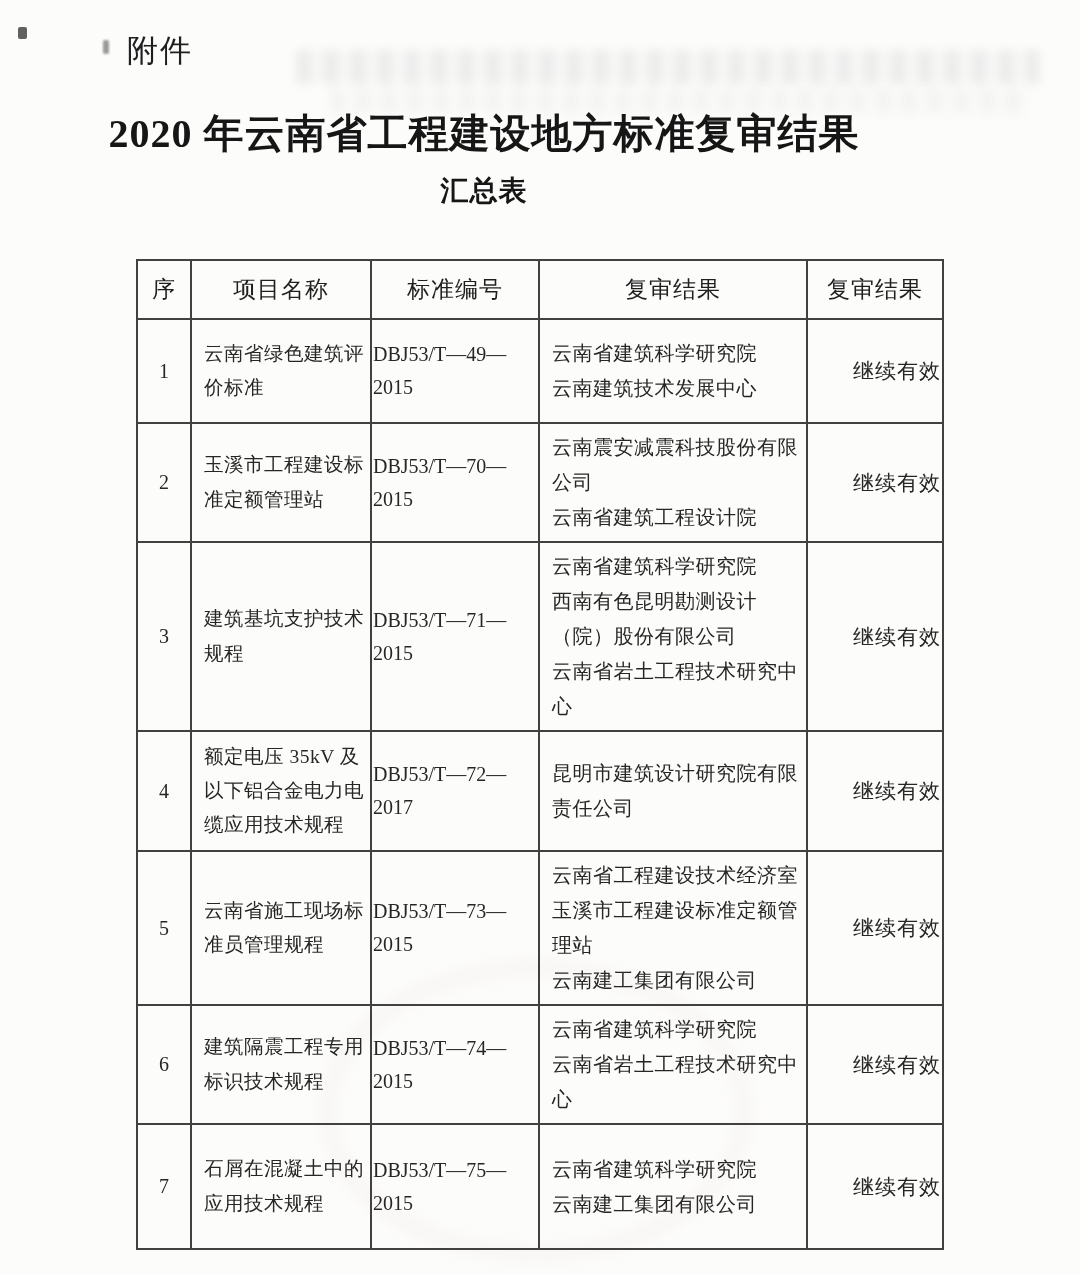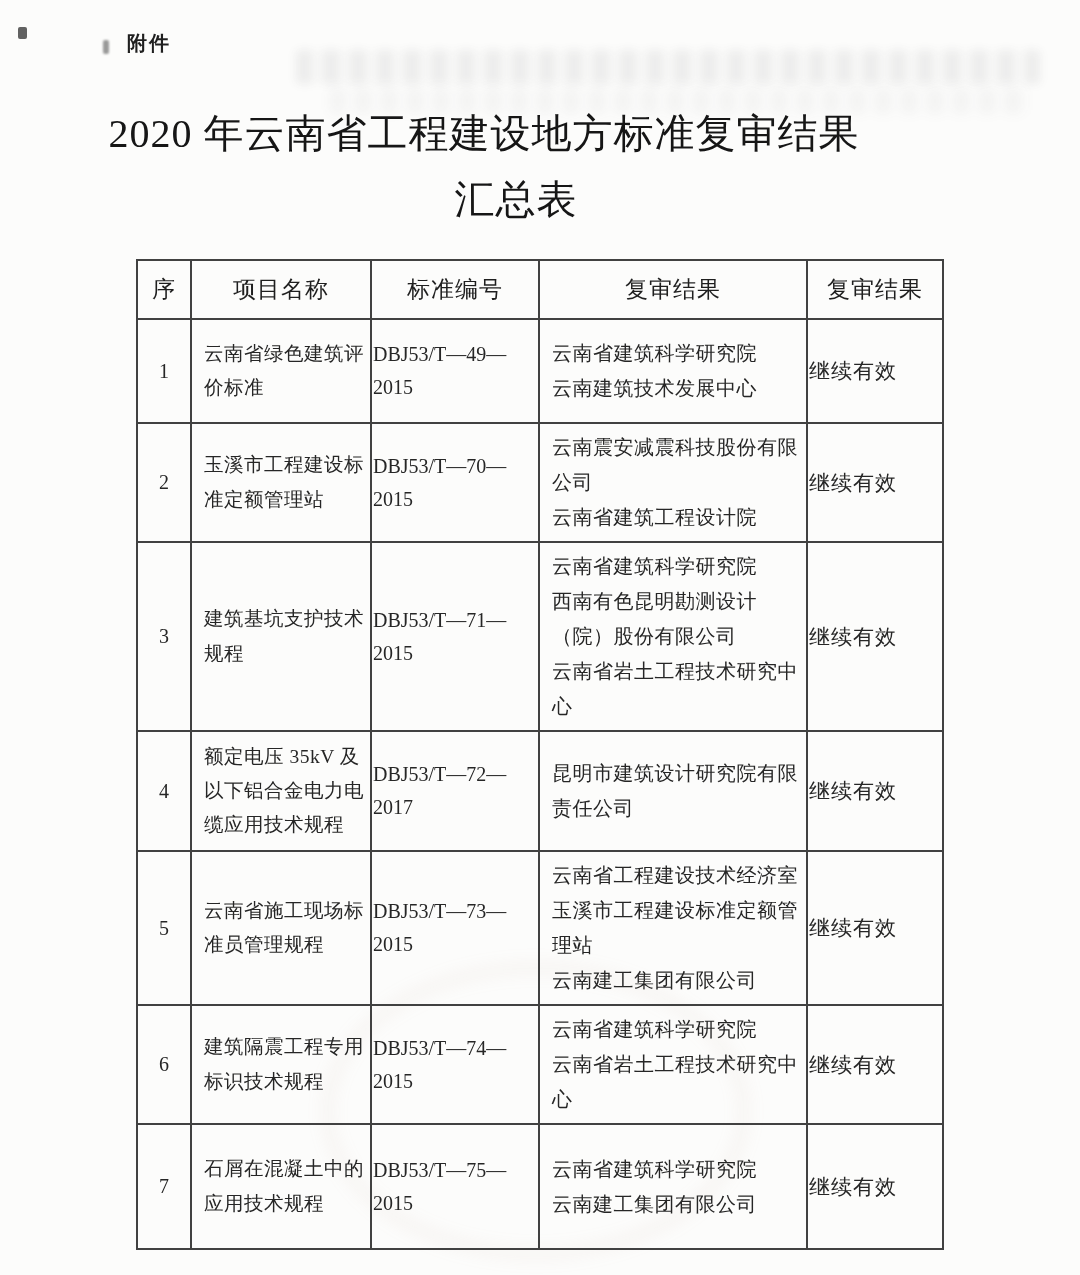--- a/index.html
+++ b/index.html
@@ -38,28 +38,28 @@
     position:absolute;left:18px;top:27px;width:9px;height:12px;
     background:#2e2e2e;opacity:.75;border-radius:2px;filter:blur(.5px);
   }
   .speck2{
     position:absolute;left:103px;top:40px;width:6px;height:14px;
     background:#3a3a3a;opacity:.5;border-radius:2px;filter:blur(1px);
   }
 
   .attachment{
     position:absolute;left:127px;top:30px;
-    font-size:20px;letter-spacing:2px;color:#1f1f1f;font-weight:bold;
+    font-size:31px;letter-spacing:2px;color:#1f1f1f;
   }
   .title{
     position:absolute;left:0;width:968px;text-align:center;
-    font-weight:normal;color:#161616;letter-spacing:1px;
+    font-weight:bold;color:#161616;letter-spacing:1px;
   }
   .title.l1{top:106px;font-size:40px;}
-  .title.l2{top:172px;font-size:40px;margin-left:32px;}
+  .title.l2{top:172px;font-size:28px;}
 
   table.review{
     position:absolute;left:136px;top:259px;
     border-collapse:collapse;table-layout:fixed;
     width:806px;
     color:#262626;
   }
   table.review col.c-seq{width:54px;}
   table.review col.c-name{width:180px;}
   table.review col.c-code{width:168px;}
@@ -91,21 +91,21 @@
   }
   td.code{
     text-align:left;font-size:20px;line-height:1.65;
     white-space:pre-line;
   }
   td.editors{
     text-align:left;padding:6px 6px 6px 12px;
     font-size:20px;line-height:1.75;letter-spacing:.5px;
     white-space:pre-line;
   }
-  td.result{text-align:left;font-size:21px;letter-spacing:1px;}
+  td.result{text-align:right;font-size:21px;letter-spacing:1px;}
 </style>
 </head>
 <body>
 
 <div class="page">
 
   <div class="bleed-band"></div>
   <div class="bleed-band2"></div>
   <div class="seal-ghost"></div>
   <div class="speck1"></div>

